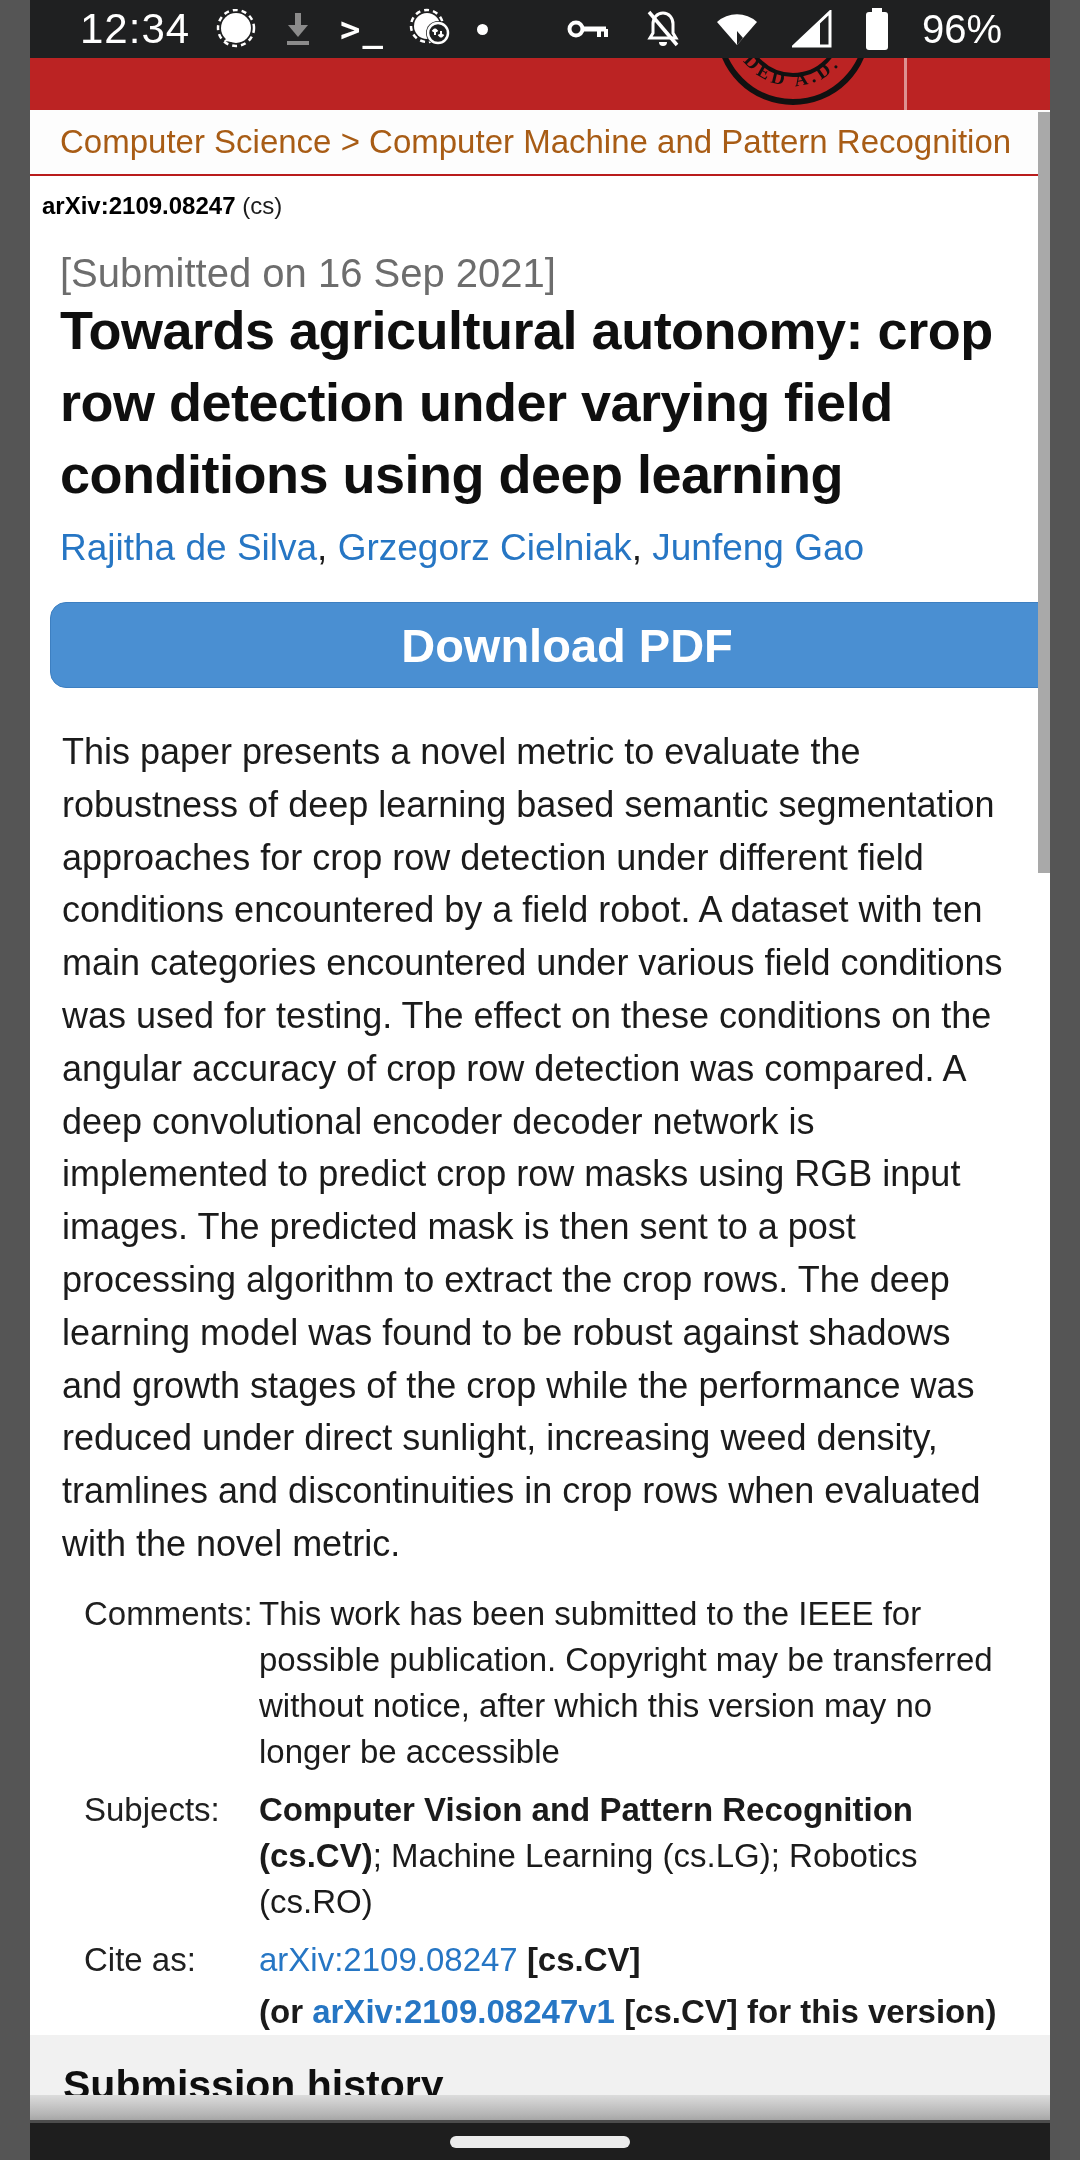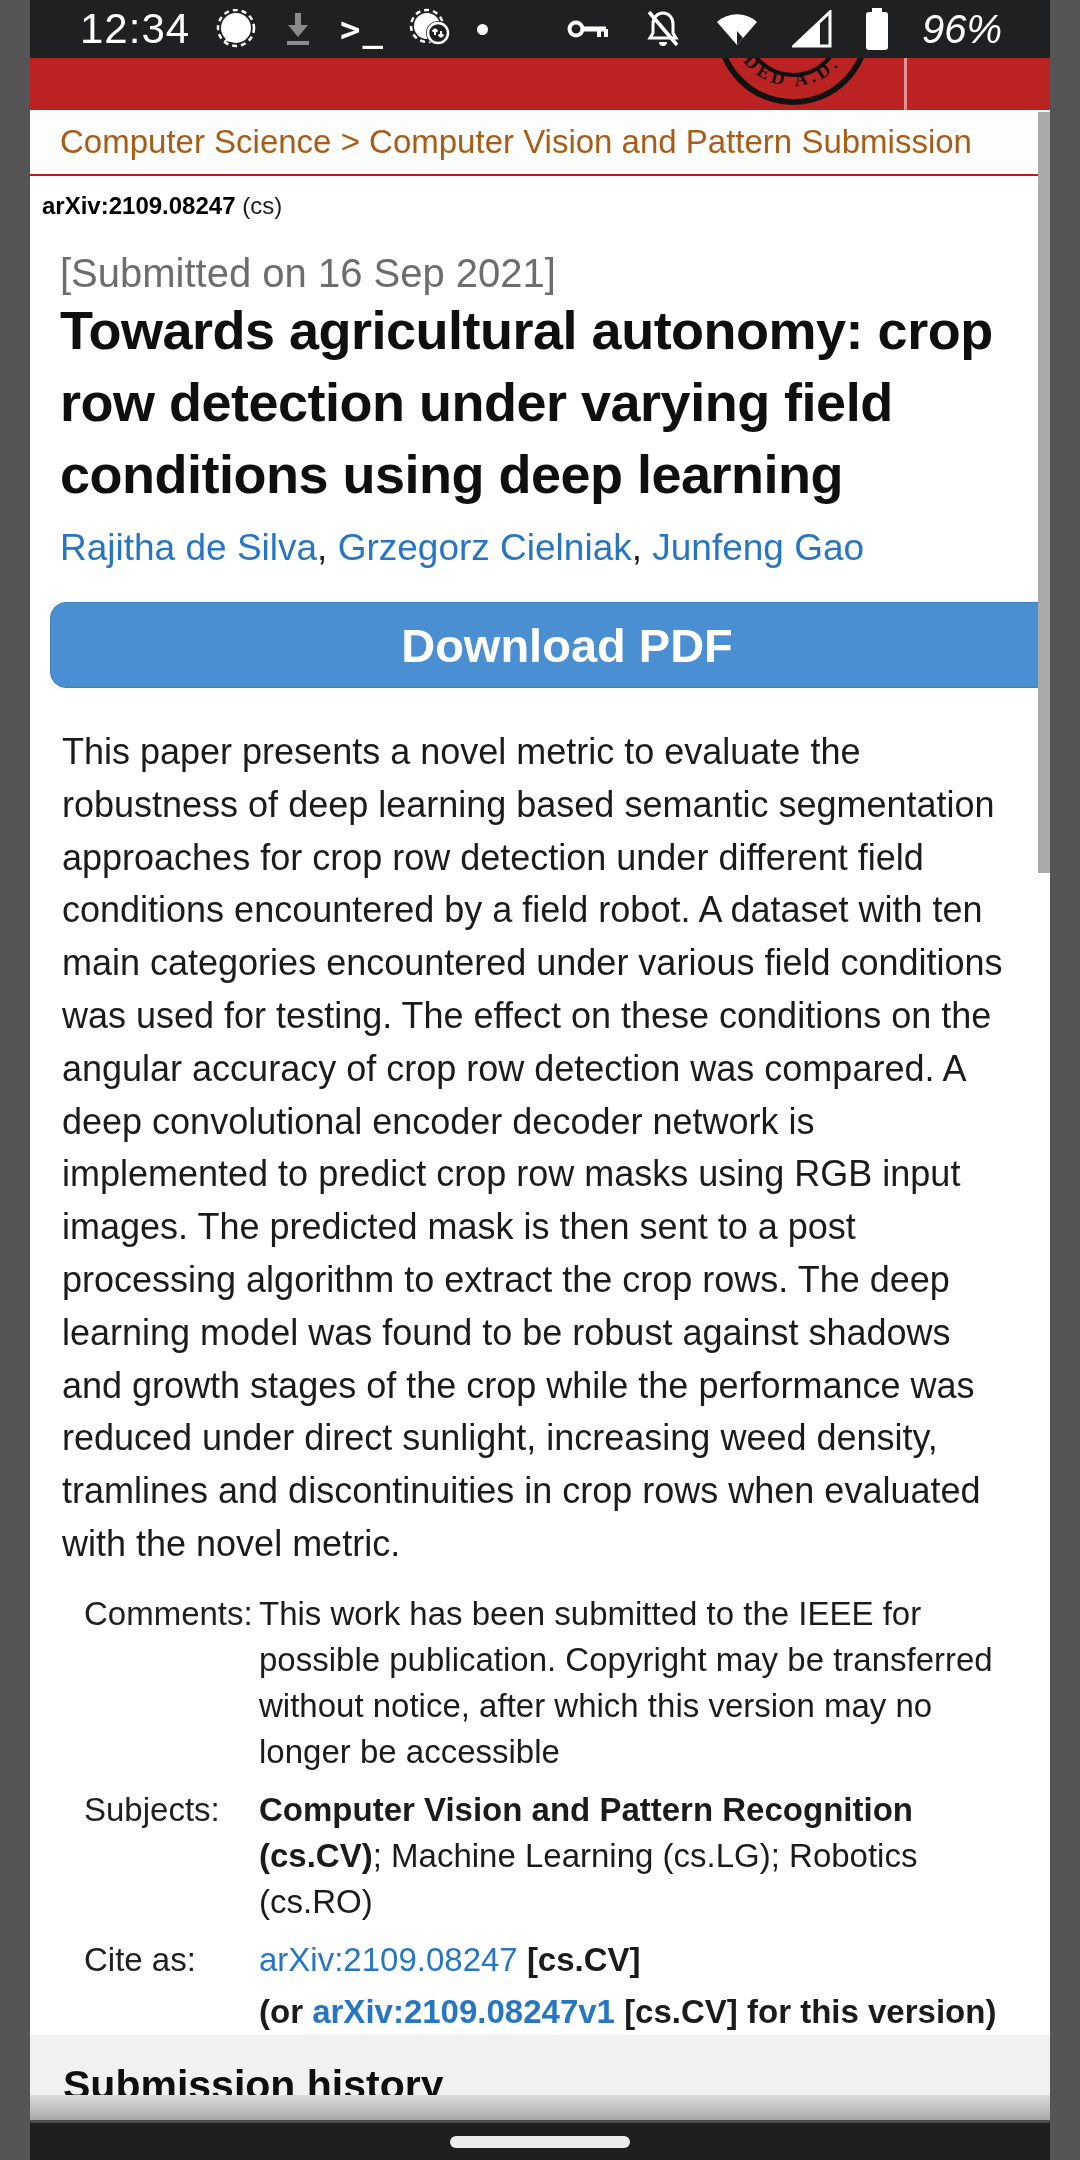--- a/index.html
+++ b/index.html
@@ -10,21 +10,21 @@
     font-family:"Liberation Sans", sans-serif;
     display:flex; flex-direction:column;
   }
   
   .status-bar {
     height:58px; background:#1f2021; color:#fff; flex:0 0 auto;
     display:flex; align-items:center; padding:0 48px 0 50px;
   }
   .status-time { font-size:42px; letter-spacing:1px; }
   .sb-left { display:flex; align-items:center; gap:24px; margin-left:26px; }
-  .sb-right { display:flex; align-items:center; gap:33px; margin-left:auto;font-style:italic; }
+  .sb-right { display:flex; align-items:center; gap:33px; margin-left:auto; }
   .sb-icon { display:inline-flex; align-items:center; justify-content:center; }
   .terminal-glyph { font-size:34px; font-weight:bold; color:#fff; letter-spacing:2px; font-family:"DejaVu Sans Mono", monospace; }
   .notif-dot { width:11px; height:11px; border-radius:50%; background:#fff; }
   .battery-pct { font-size:40px; color:#fff; }
   
   .arxiv-header { height:52px; background:#bb2323; position:relative; overflow:hidden; flex:0 0 auto; }
   .seal { position:absolute; left:678px; top:-115px; width:170px; height:170px; }
   .header-divider { position:absolute; left:874px; top:0; width:3px; height:100%; background:rgba(255,255,255,0.5); }
   
   .scrollbar-thumb { position:absolute; right:0; top:112px; width:12px; height:761px; background:#a9a9a9; z-index:50; }
@@ -166,21 +166,21 @@
         <textPath href="#arcpath" startOffset="4">UNDED A.D. 18</textPath>
       </text>
     </svg>
     <div class="header-divider"></div>
   </div>
 
   <div class="scrollbar-thumb"></div>
 
   <div class="content">
 
-    <div class="breadcrumb"><a href="#">Computer Science</a><span> &gt; </span><a href="#">Computer Vision and Pattern Submission</a></div>
+    <div class="breadcrumb"><a href="#">Computer Science</a><span> &gt; </span><a href="#">Computer Machine and Pattern Recognition</a></div>
 
     <div class="id-line"><b>arXiv:2109.08247</b><span> (cs)</span></div>
 
     <div class="submitted">[Submitted on 16 Sep 2021]</div>
 
     <h1 class="paper-title">Towards agricultural autonomy: crop row detection under varying field conditions using deep learning</h1>
 
     <div class="authors"><a href="#">Rajitha de Silva</a>, <a href="#">Grzegorz Cielniak</a>, <a href="#">Junfeng Gao</a></div>
 
     <div class="download-btn">Download PDF</div>

